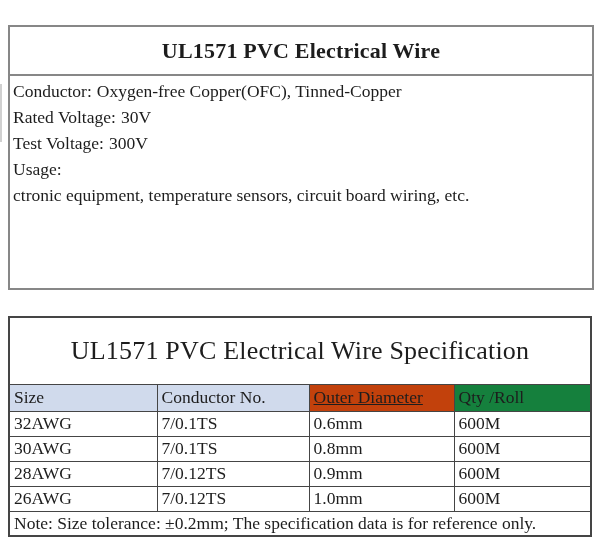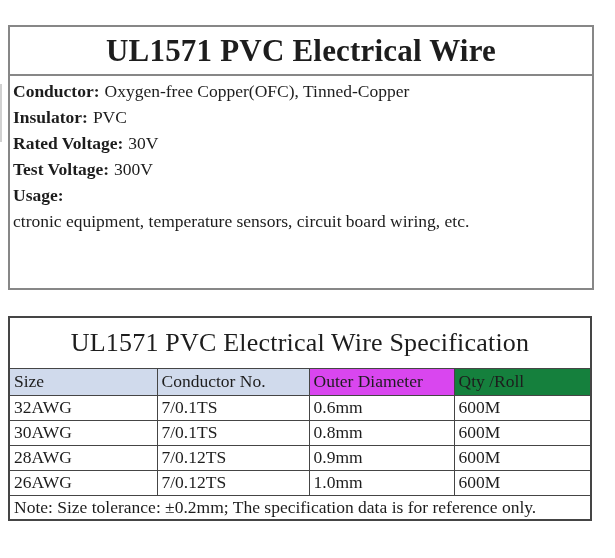--- a/index.html
+++ b/index.html
@@ -22,70 +22,67 @@
   .top-box {
     position: absolute; left: 8px; top: 25px;
     width: 586px; height: 265px;
     border: 2px solid #878787;
     background: #fff;
   }
   .box-title {
     height: 49px;
     border-bottom: 2px solid #878787;
     display: flex; align-items: center; justify-content: center;
-    font-weight: bold; font-size: 31px;
+    font-weight: bold; font-size: 22px;
     letter-spacing: .2px;
     white-space: nowrap;
   }
   .box-body { padding: 2px 3px 0 3px; }
   .field, .usage-line {
     height: 26px; line-height: 26px;
     font-size: 17.5px; white-space: nowrap;
   }
-  .field .lbl { font-weight: bold; }
+  .field .lbl { font-weight: normal; }
   .field .val { margin-left: 5px; }
 
   
   .spec-wrap { position: absolute; left: 8px; top: 316px; }
   table.spec {
     border-collapse: collapse;
     table-layout: fixed;
     width: 582px;
     border: 2px solid #454545;
     background: #fff;
   }
   table.spec td, table.spec th {
     border: 1px solid #454545;
     font-size: 17.5px; font-weight: normal;
     text-align: left; vertical-align: middle;
     padding: 0 2px 0 4px;
     height: 25px;
     white-space: nowrap; overflow: hidden;
   }
   tr.t-title td {
-    height: 51px; text-align: center;
+    height: 67px; text-align: center;
     font-size: 26px; padding: 0;
     letter-spacing: .2px;
   }
   tr.t-head th { height: 27px; }
   tr.t-note td { height: 25px; }
 </style>
 </head>
 <body>
 
 <div class="edge-artifact"></div>
 
 <section class="top-box">
   <div class="box-title">UL1571 PVC Electrical Wire</div>
   <div class="box-body">
     <div class="field">
       <span class="lbl">Conductor:</span><span class="val">Oxygen-free Copper(OFC), Tinned-Copper</span>
-    </div>
-    <div class="field">
-      <span class="lbl">Insulator:</span><span class="val">PVC</span>
     </div>
     <div class="field">
       <span class="lbl">Rated Voltage:</span><span class="val">30V</span>
     </div>
     <div class="field">
       <span class="lbl">Test Voltage:</span><span class="val">300V</span>
     </div>
     <div class="field">
       <span class="lbl">Usage:</span><span class="val"></span>
     </div>
@@ -101,21 +98,21 @@
         <col style="width:145px">
         <col style="width:137px">
     </colgroup>
     <tbody>
       <tr class="t-title">
         <td colspan="4">UL1571 PVC Electrical Wire Specification</td>
       </tr>
       <tr class="t-head">
         <th style="background: rgb(208, 218, 236); margin-left: 40px;">Size</th>
         <th style="background: rgb(208, 218, 236);">Conductor No.</th>
-        <th style="background: #d946ef;">Outer Diameter</th>
+        <th style="background: #c2410c; text-decoration: underline;">Outer Diameter</th>
         <th style="background: #15803d;">Qty /Roll</th>
       </tr>
       <tr>
         <td>32AWG</td>
         <td>7/0.1TS</td>
         <td>0.6mm</td>
         <td>600M</td>
       </tr>
       <tr>
         <td>30AWG</td>

